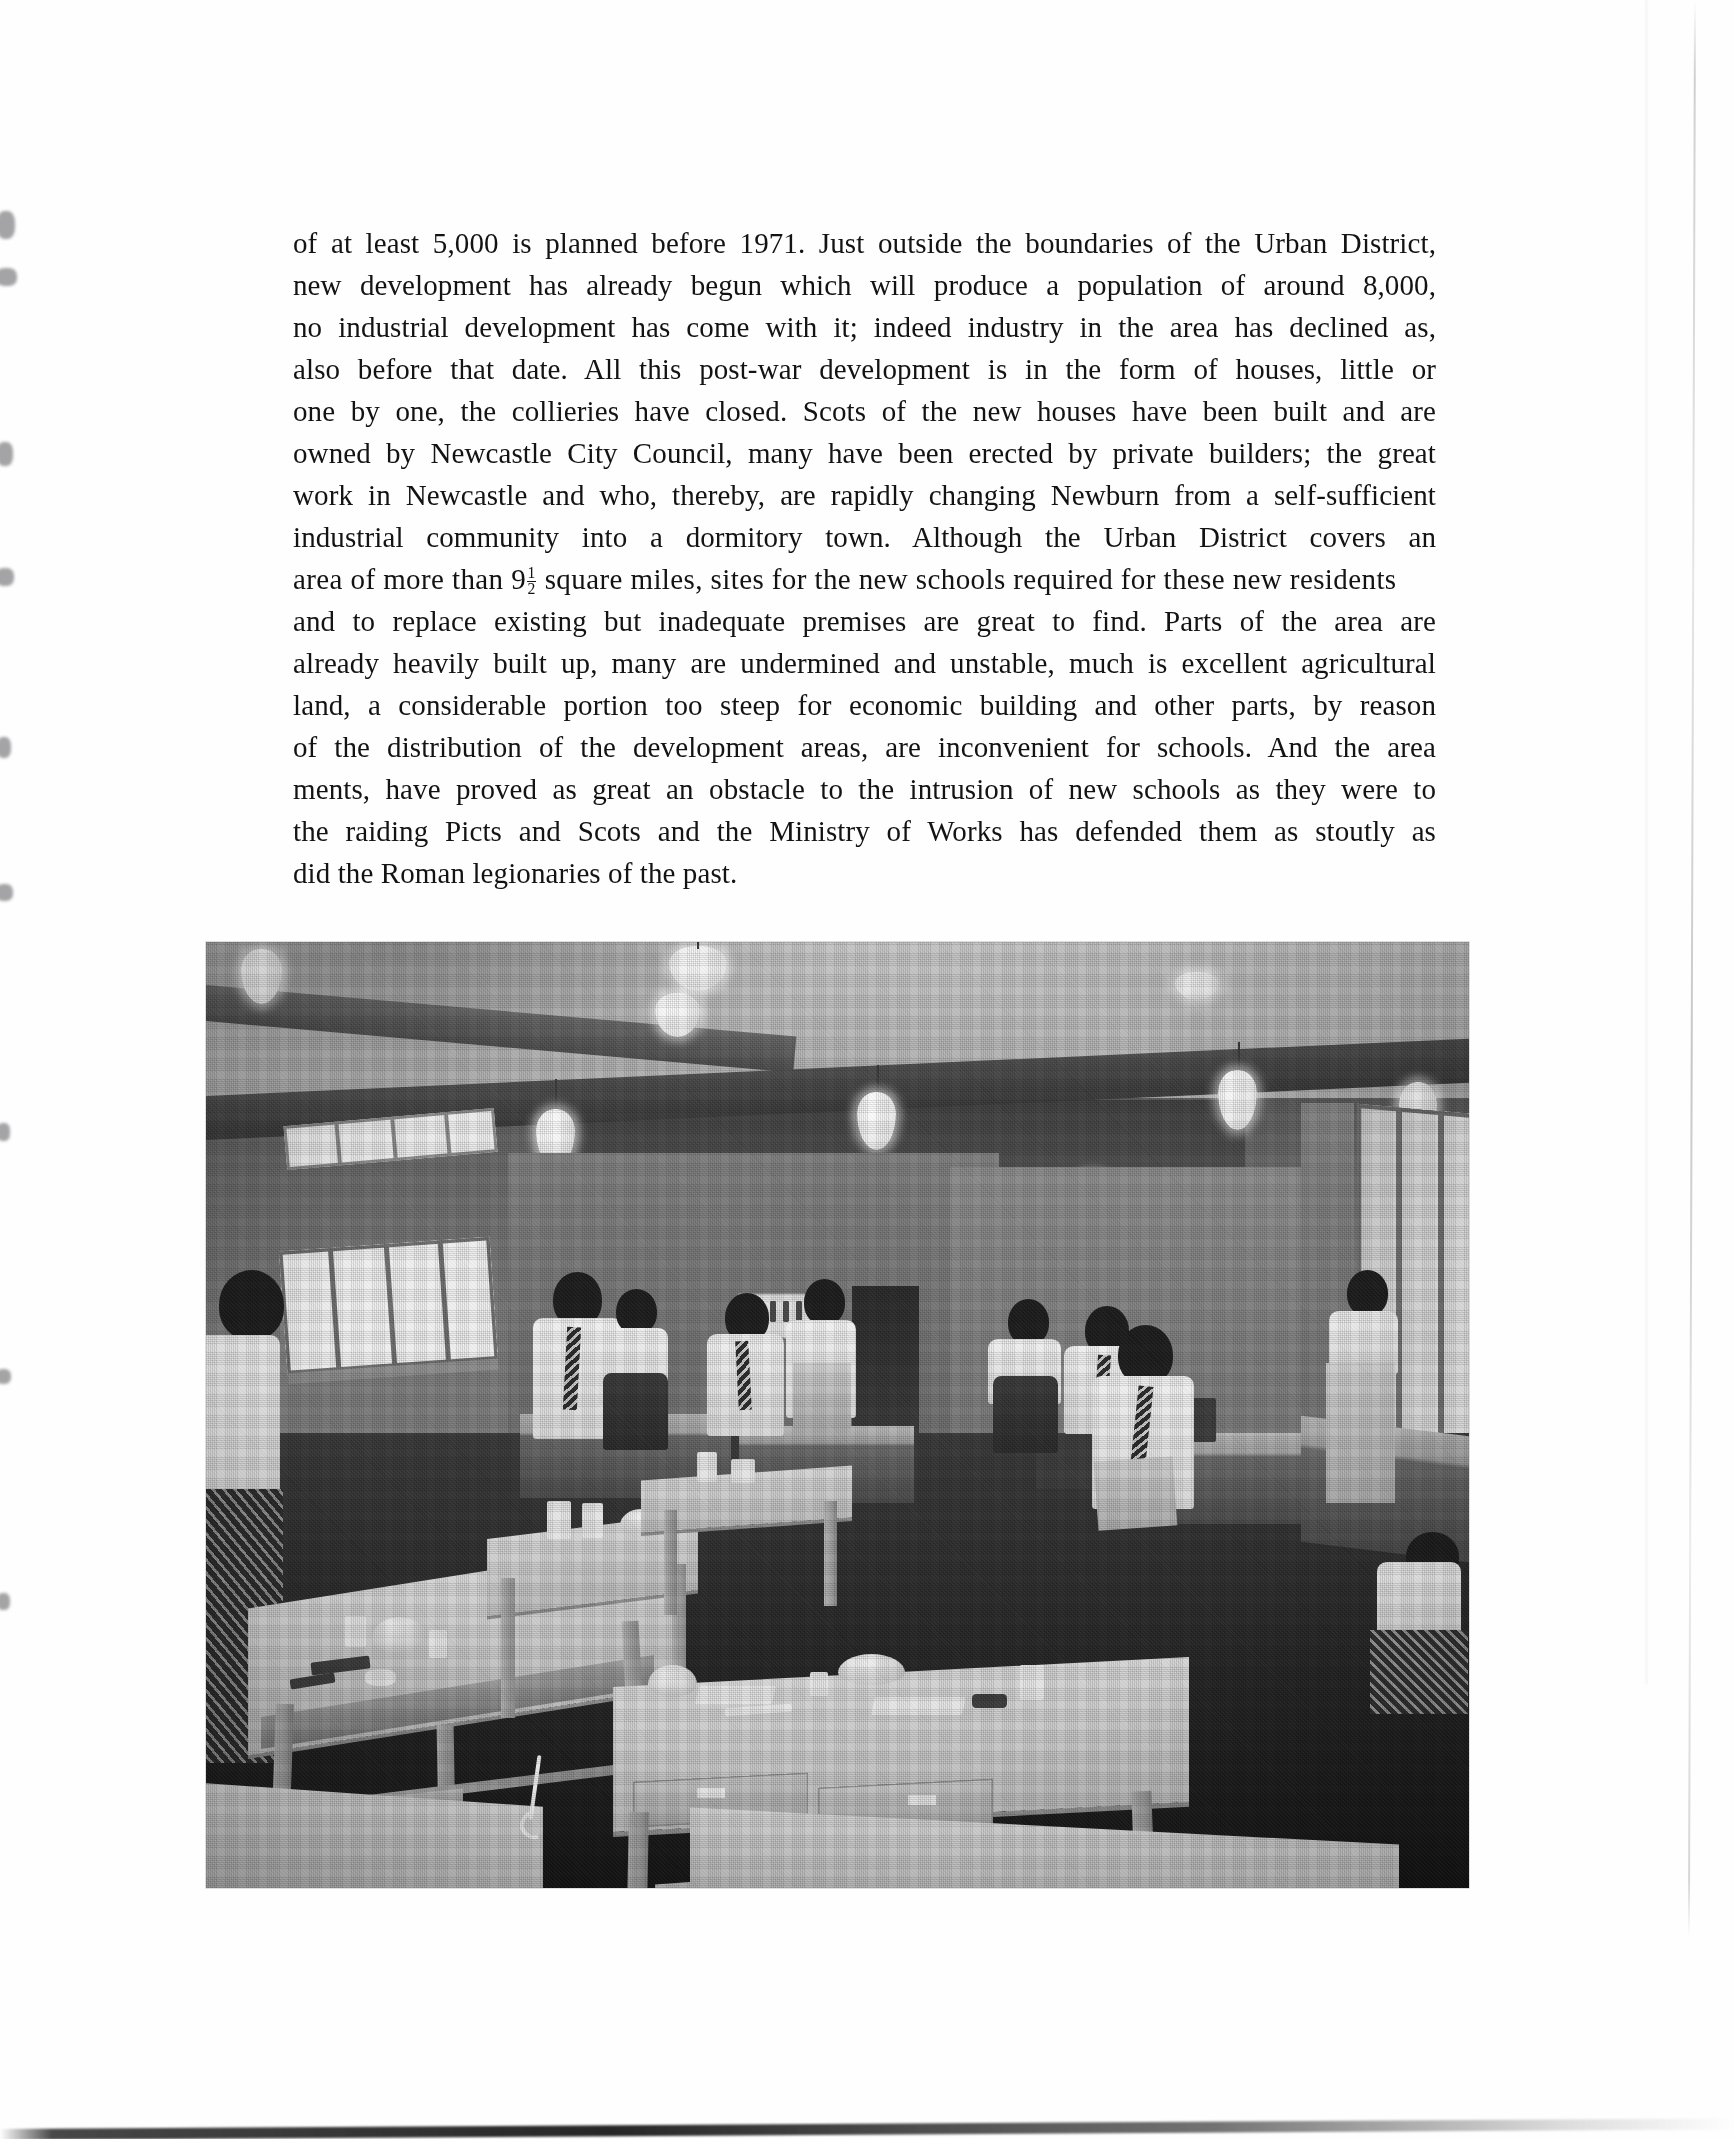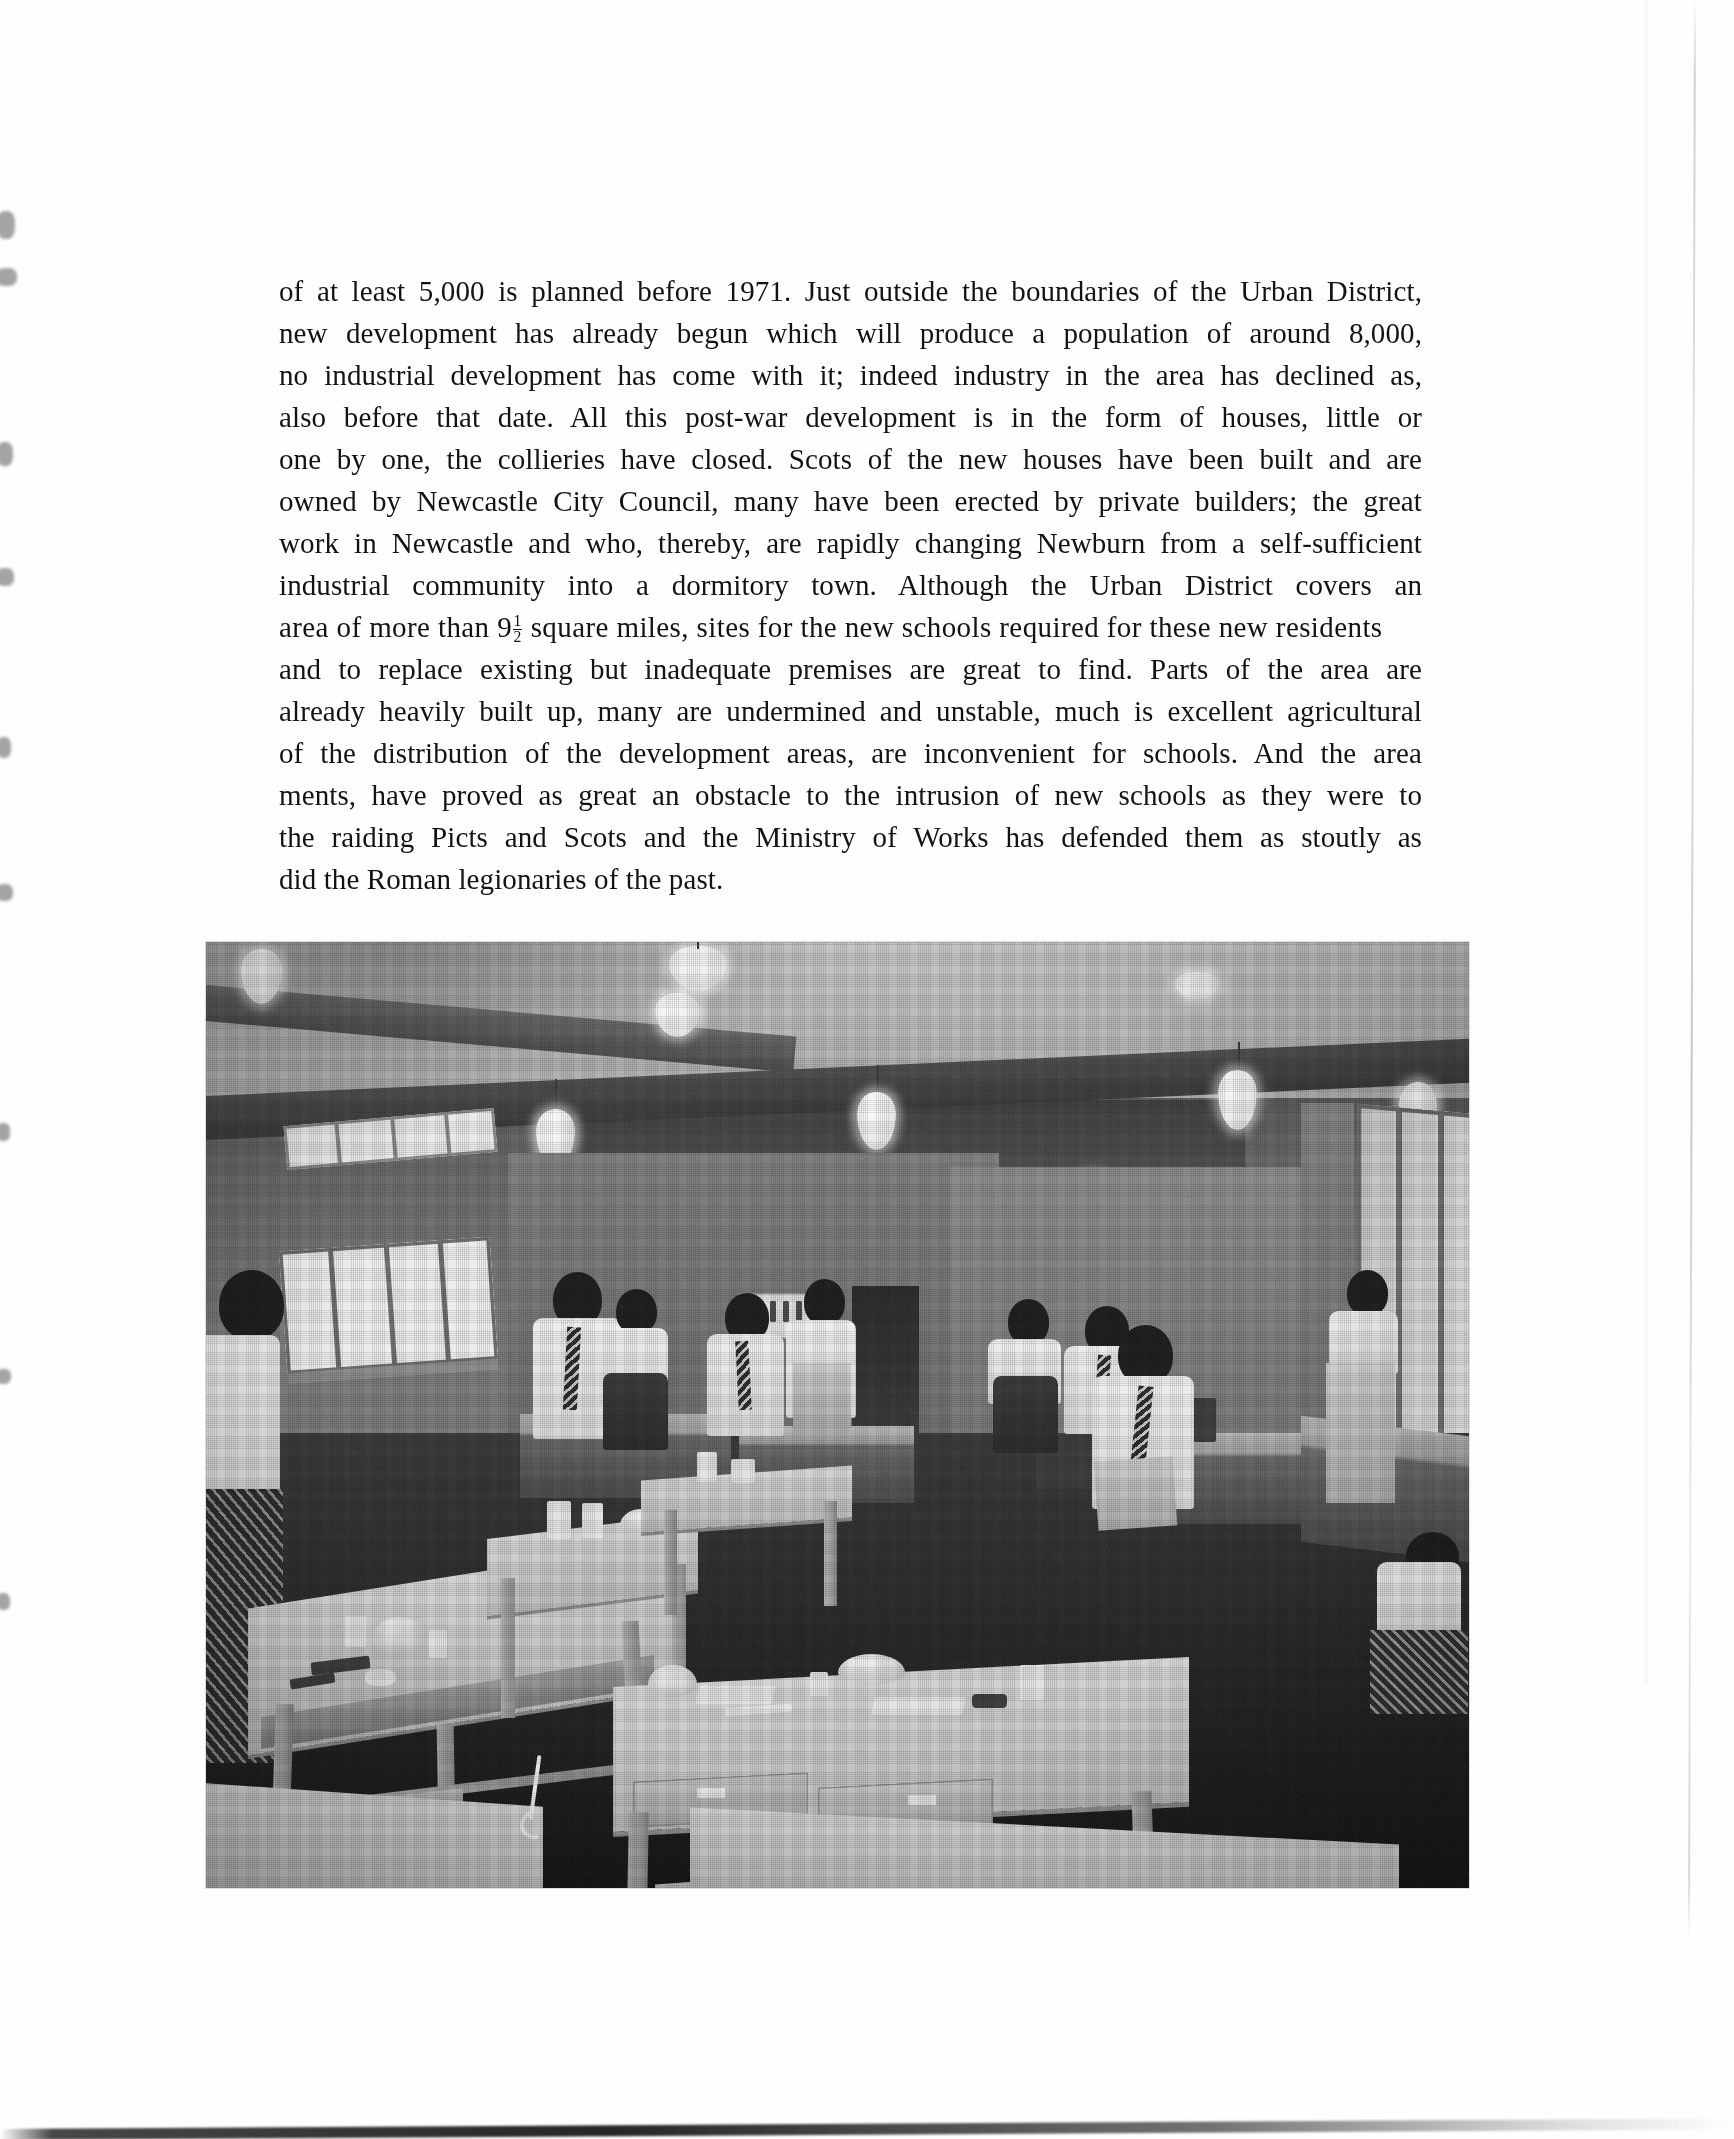--- a/index.html
+++ b/index.html
@@ -58,24 +58,23 @@
   .scan-left-mark{
     position:absolute;
     background:rgba(90,90,92,0.55);
     filter:blur(1.5px);
     border-radius:40%;
   }
 
   
   #textblock{
     position:absolute;
-    left:279px;
+    left:293px;
     top:222px;
     width:1143px;
-    margin-top:48px;
   }
   .pline{
     display:block;
     height:42px;
     line-height:42px;
     font-size:29px;
     color:#131313;
     white-space:nowrap;
     letter-spacing:0.1px;
     font-family:"Liberation Serif", serif;
@@ -282,20 +281,21 @@
     <span class="pline just">also before that date.  All this post-war development is in the form of houses, little or</span>
     <span class="pline just">one by one, the collieries have closed.  Scots of the new houses have been built and are</span>
     <span class="pline just">owned by Newcastle City Council, many have been erected by private builders;  the great</span>
     <span class="pline just">work in Newcastle and who, thereby, are rapidly changing Newburn from a self-sufficient</span>
     <span class="pline just">industrial community into a dormitory town.  Although the Urban District covers an</span>
 
     <span class="pline" style="letter-spacing:0.4px;"><span>area of more than 9</span><span class="frac"><span class="num">1</span><span class="den">2</span></span> <span>square miles, sites for the new schools required for these new residents</span></span>
 
     <span class="pline just">and to replace existing but inadequate premises are great to find.   Parts of the area are</span>
     <span class="pline just">already heavily built up, many are undermined and unstable, much is excellent agricultural</span>
+    <span class="pline just">land, a considerable portion too steep for economic building and other parts, by reason</span>
     <span class="pline just">of the distribution of the development areas, are inconvenient for schools.  And the area</span>
     <span class="pline just">ments, have proved as great an obstacle to the intrusion of new schools as they were to</span>
     <span class="pline just">the raiding Picts and Scots and the Ministry of Works has defended them as stoutly as</span>
     <span class="pline just last">did the Roman legionaries of the past.</span>
   </div>
 
   <div id="photo">
 
     <div class="ly ceiling"></div>
     <div class="ly ceiling-shade"></div>

